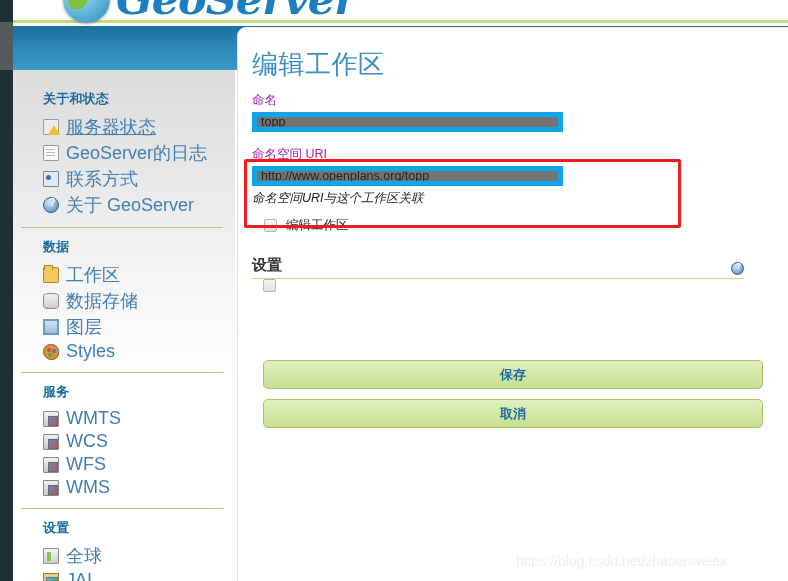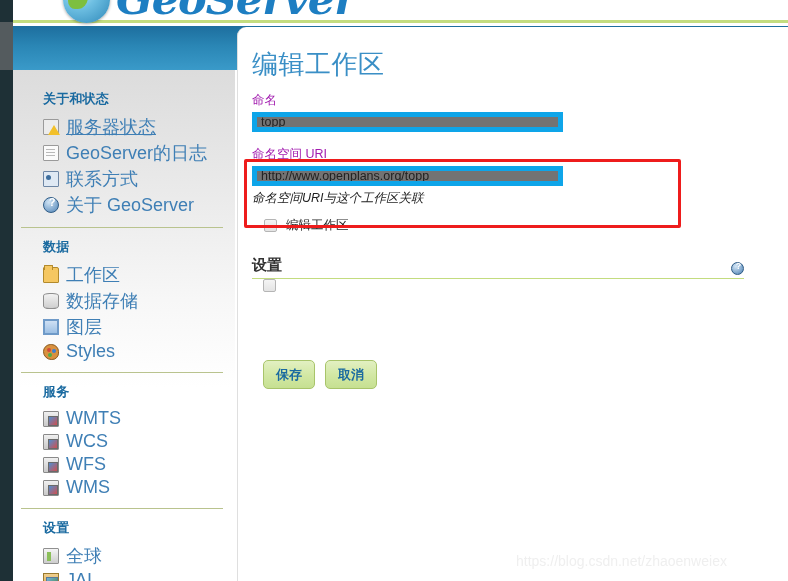--- a/index.html
+++ b/index.html
@@ -179,21 +179,21 @@
     width:13px; height:13px; border-radius:50%;
     background:radial-gradient(circle at 35% 30%,#d4e6f6,#4a7fb2);
     border:1px solid #2d5a85; position:relative; cursor:pointer;
   }
   .help-icon:after{
     content:"?"; position:absolute; left:0; top:-2px; width:13px;
     text-align:center; font-size:9px; font-weight:bold; color:#fff;
   }
   .enable-label{ font-size:12.5px; color:#222; margin:16px 0 5px 0; }
 
-  .btn-row{ display:flex; gap:10px; margin:68px 0 0 11px; }
+  .btn-row{ display:flex; gap:10px; margin:68px 0 0 11px;flex-direction:column; }
   .btn{
     min-width:44px; height:29px; padding:0 12px;
     border:1px solid #a8c46a; border-radius:5px;
     background:linear-gradient(to bottom,#e2f0c2 0%, #d3e8a5 50%, #c6e091 100%);
     color:#1a6aa0; font-size:13px; font-weight:bold;
     font-family:"Liberation Sans", sans-serif;
     cursor:pointer; display:flex; align-items:center; justify-content:center;
   }
 
   

